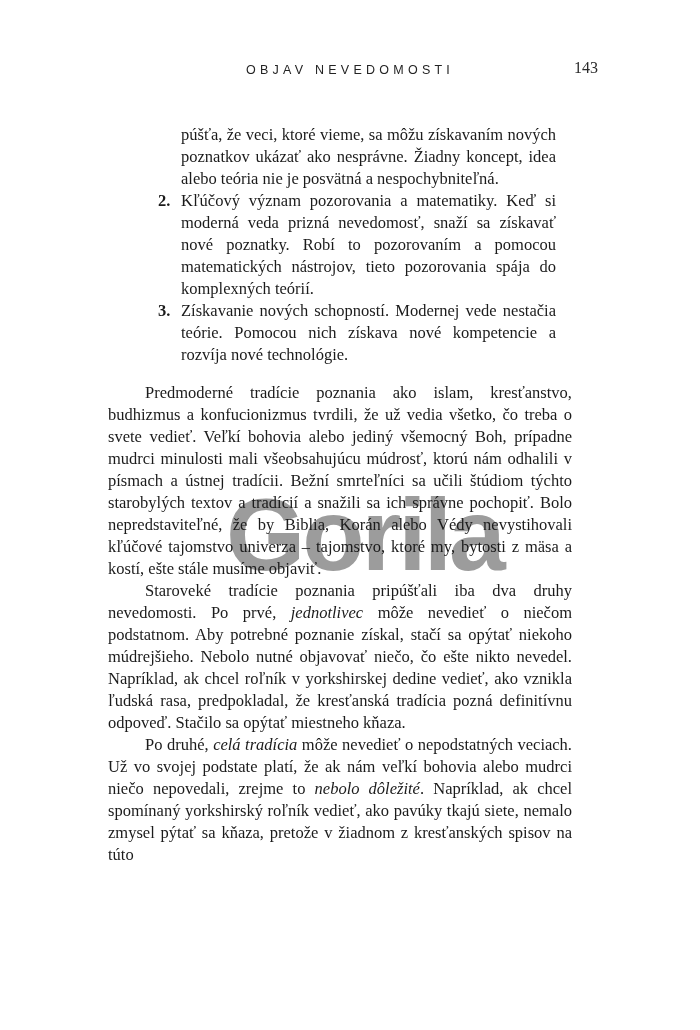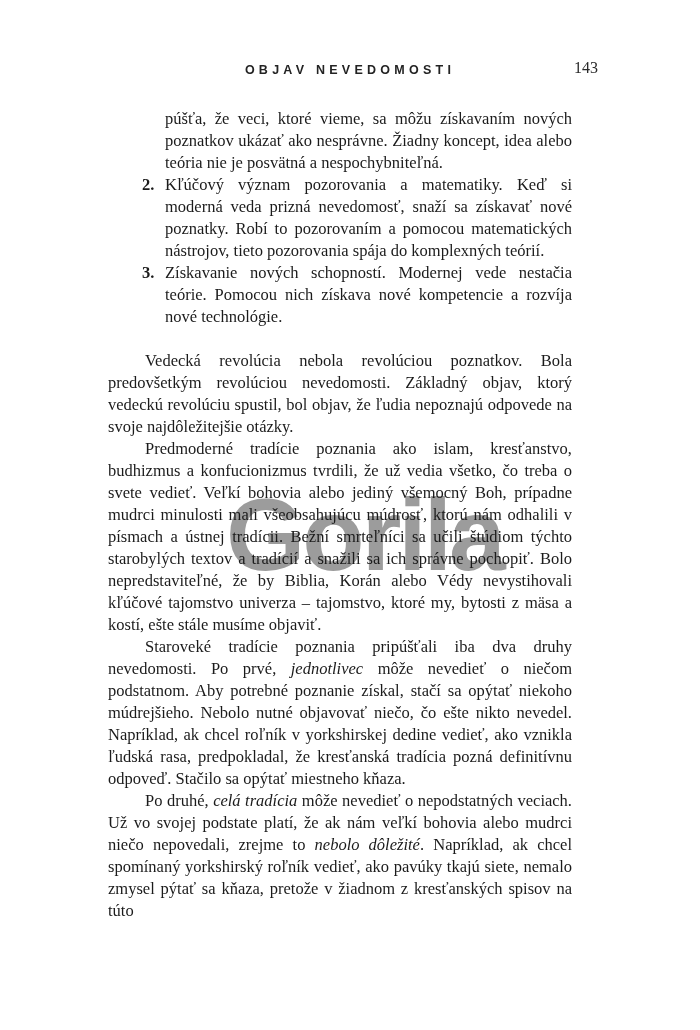--- a/index.html
+++ b/index.html
@@ -16,21 +16,21 @@
     overflow: hidden;
   }
   
   .running-head {
     position: absolute;
     top: 63px;
     left: 0;
     right: 0;
     text-align: center;
     font-family: "Liberation Sans", sans-serif;
-    font-weight: bold;
+    font-weight: normal;
     font-size: 12.5px;
     letter-spacing: 0.34em;
     color: #232323;
   }
   .folio {
     position: absolute;
     top: 59px;
     right: 102px;
     font-family: "Liberation Serif", serif;
     font-size: 16px;
@@ -55,21 +55,21 @@
     position: absolute;
     top: 108px;
     left: 108px;
     width: 464px;
     z-index: 1;
     font-size: 16.5px;
     line-height: 22px;
     color: #1b1b1b;
     text-align: justify;
   }
-  .numbered-list { margin: 0; padding: 0; }
+  .numbered-list { margin: 16px; padding: 0; }
   .list-item {
     position: relative;
     margin-left: 57px;
   }
   .item-number {
     position: absolute;
     left: -23px;
     top: 0;
     font-weight: bold;
   }
@@ -89,21 +89,20 @@
   <div class="watermark" style="color: rgb(156, 156, 156);">Gorila</div>
 
   <div class="body-block">
 
     <div class="numbered-list">
       <div class="list-item"><span>púšťa, že veci, ktoré vieme, sa môžu získavaním nových poznatkov ukázať ako nesprávne. Žiadny koncept, idea alebo teória nie je posvätná a nespochybniteľná.</span></div>
       <div class="list-item"><span class="item-number">2.</span><span class="item-lead">Kľúčový význam pozorovania a matematiky.</span><span> Keď si moderná veda prizná nevedomosť, snaží sa získavať nové poznatky. Robí to pozorovaním a pomocou matematických nástrojov, tieto pozorovania spája do komplexných teórií.</span></div>
       <div class="list-item"><span class="item-number">3.</span><span class="item-lead">Získavanie nových schopností.</span><span> Modernej vede nestačia teórie. Pomocou nich získava nové kompetencie a rozvíja nové technológie.</span></div>
     </div>
 
-    <p class="para first-after-list"><span>Vedecká revolúcia nebola revolúciou poznatkov. Bola predovšetkým revolúciou nevedomosti. Základný objav, ktorý vedeckú revolúciu spustil, bol objav, že ľudia nepoznajú odpovede na svoje najdôležitejšie otázky.</span></p>
 
     <p class="para"><span>Predmoderné tradície poznania ako islam, kresťanstvo, budhizmus a konfucionizmus tvrdili, že už vedia všetko, čo treba o svete vedieť. Veľkí bohovia alebo jediný všemocný Boh, prípadne mudrci minulosti mali všeobsahujúcu múdrosť, ktorú nám odhalili v písmach a ústnej tradícii. Bežní smrteľníci sa učili štúdiom týchto starobylých textov a tradícií a snažili sa ich správne pochopiť. Bolo nepredstaviteľné, že by Biblia, Korán alebo Védy nevystihovali kľúčové tajomstvo univerza – tajomstvo, ktoré my, bytosti z mäsa a kostí, ešte stále musíme objaviť.</span></p>
 
     <p class="para"><span>Staroveké tradície poznania pripúšťali iba dva druhy nevedomosti. Po prvé, </span><span class="it">jednotlivec</span><span> môže nevedieť o niečom podstatnom. Aby potrebné poznanie získal, stačí sa opýtať niekoho múdrejšieho. Nebolo nutné objavovať niečo, čo ešte nikto nevedel. Napríklad, ak chcel roľník v yorkshirskej dedine vedieť, ako vznikla ľudská rasa, predpokladal, že kresťanská tradícia pozná definitívnu odpoveď. Stačilo sa opýtať miestneho kňaza.</span></p>
 
     <p class="para"><span>Po druhé, </span><span class="it">celá tradícia</span><span> môže nevedieť o nepodstatných veciach. Už vo svojej podstate platí, že ak nám veľkí bohovia alebo mudrci niečo nepovedali, zrejme to </span><span class="it">nebolo dôležité</span><span>. Napríklad, ak chcel spomínaný yorkshirský roľník vedieť, ako pavúky tkajú siete, nemalo zmysel pýtať sa kňaza, pretože v žiadnom z kresťanských spisov na túto</span></p>
 
   </div>
 </div>
 

